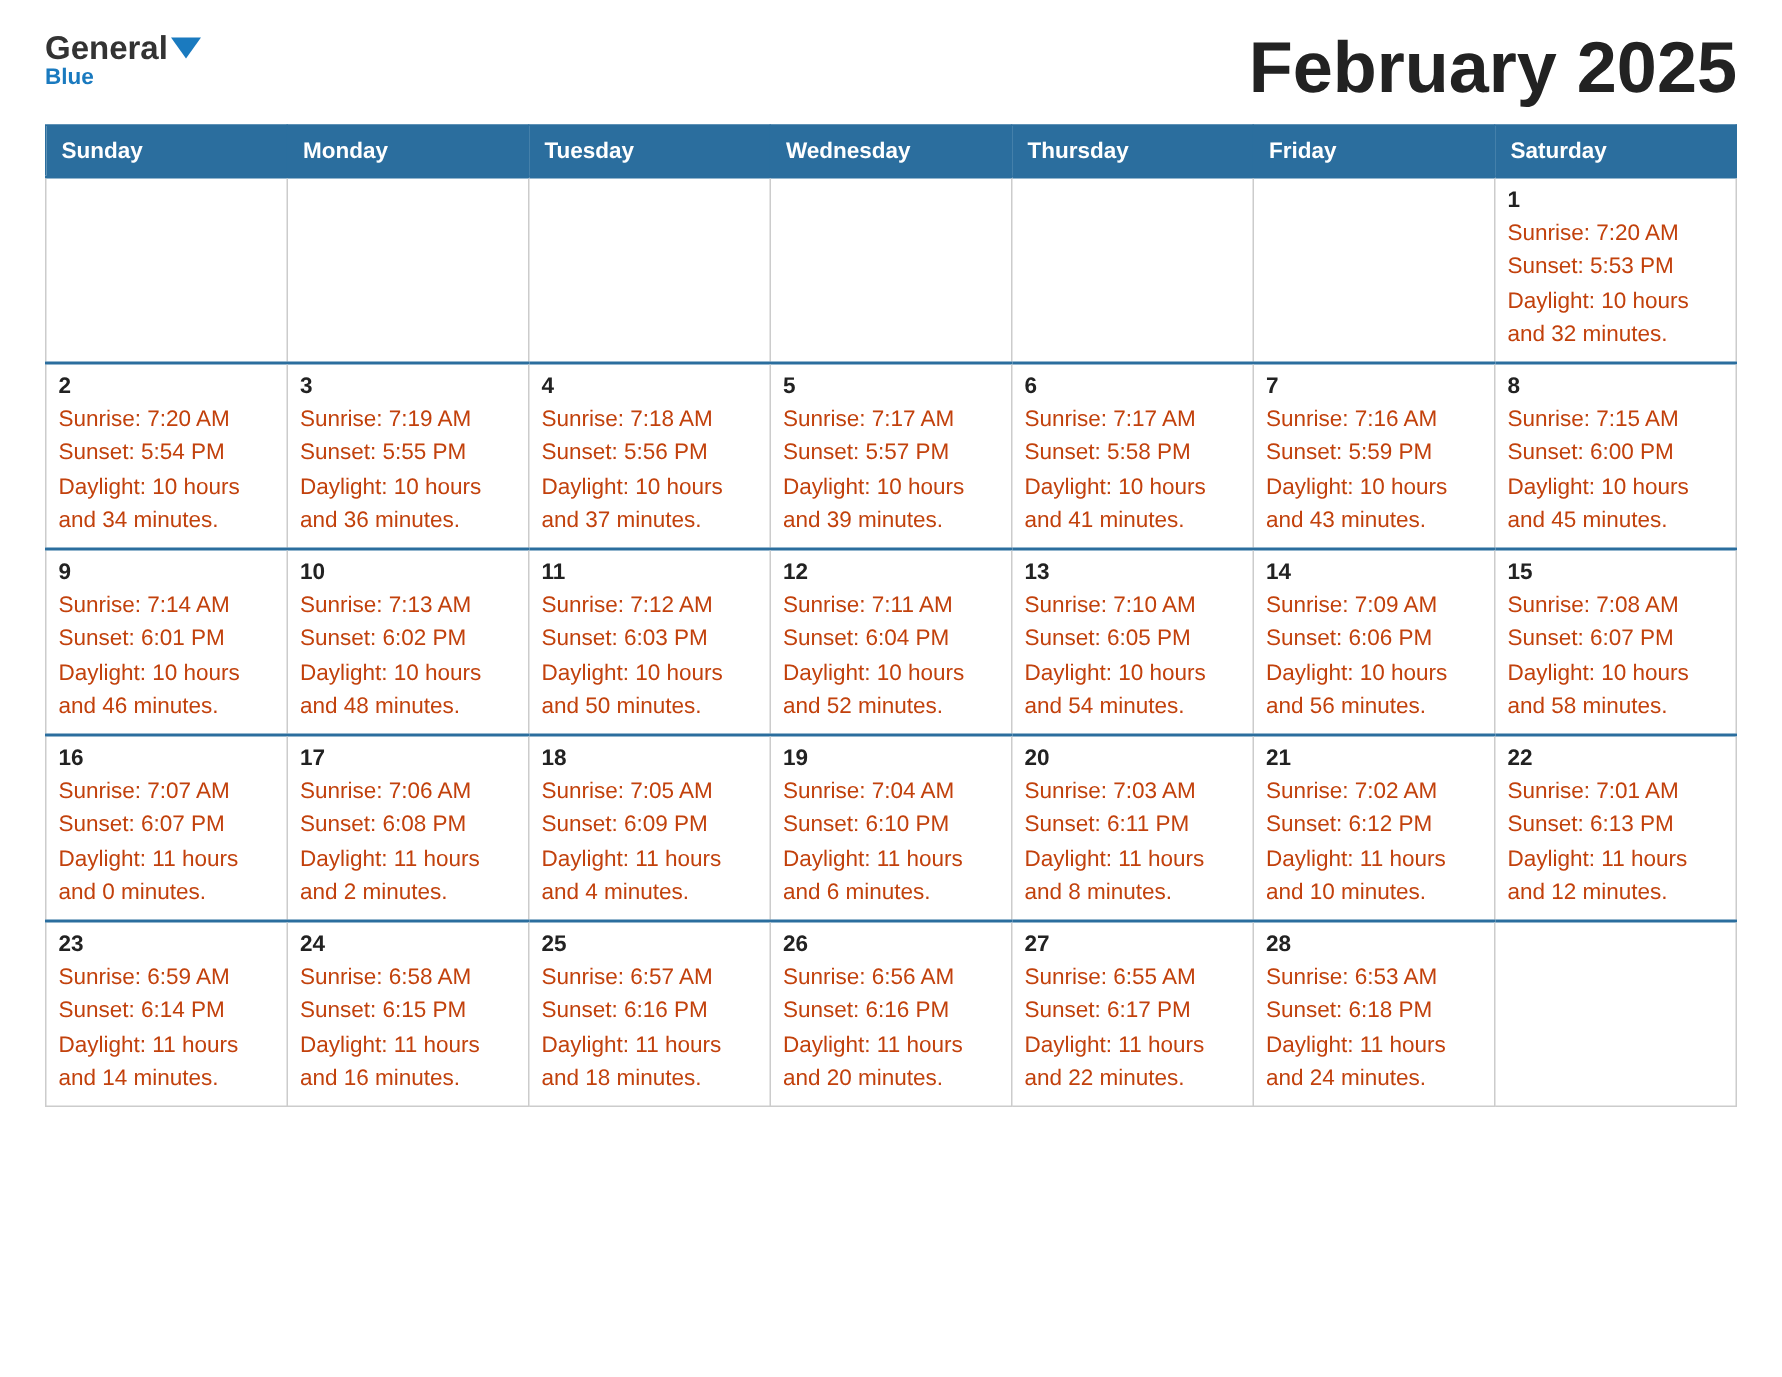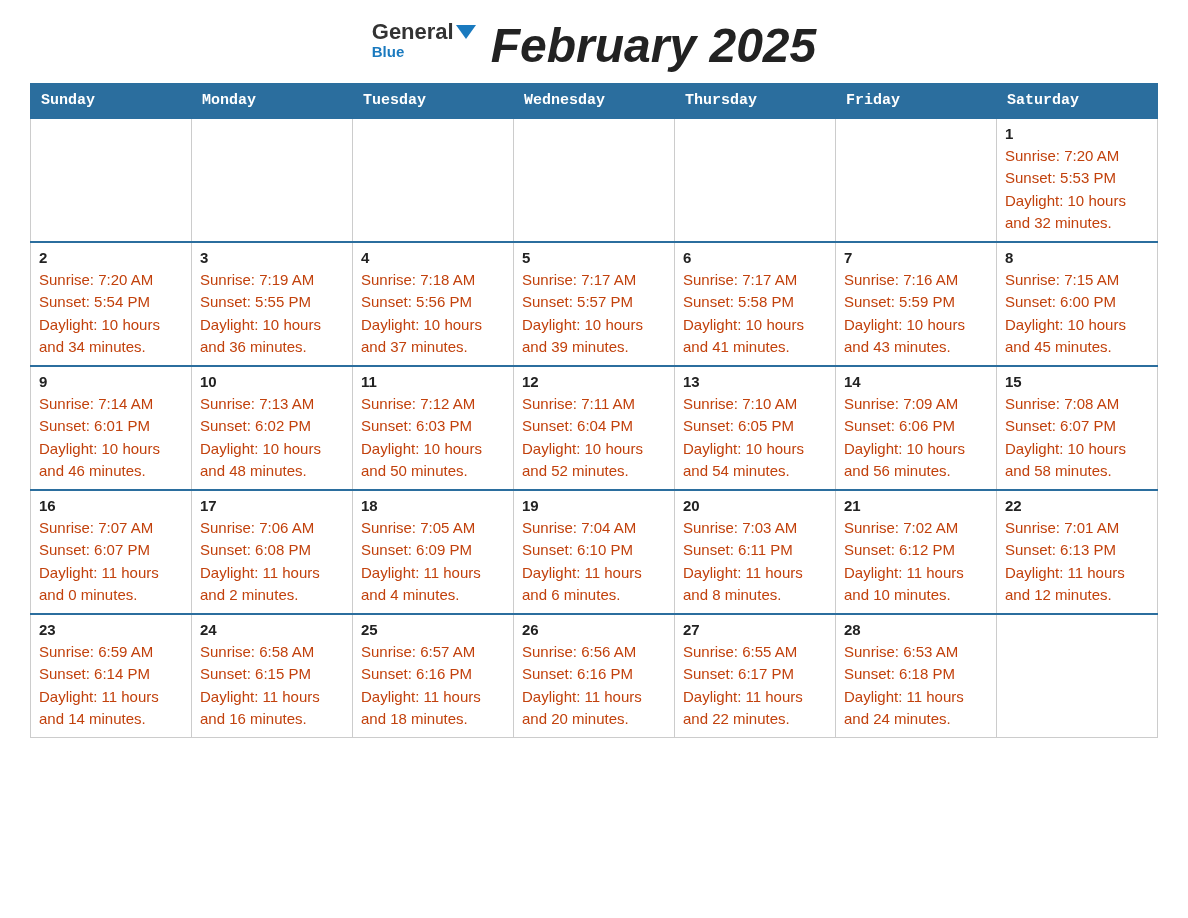--- a/index.html
+++ b/index.html
@@ -5,21 +5,21 @@
     * { box-sizing: border-box; margin: 0; padding: 0; }
     body {
       font-family: Arial, sans-serif;
       background: #fff;
       padding: 20px 30px;
       width: 1188px;
       min-height: 918px;
     }
     .header {
       display: flex;
-      justify-content: center;
+      justify-content: space-between;
       align-items: flex-start;
       margin-bottom: 10px;
       gap: 15px;
     }
     .logo {
       display: flex;
       flex-direction: column;
       align-items: flex-start;
     }
     .logo-text-general {
@@ -43,21 +43,20 @@
       border-top: 14px solid #1a7abf;
       margin-left: 2px;
       vertical-align: middle;
     }
     .logo-line1 {
       display: flex;
       align-items: center;
     }
     .title-area {
       text-align: right;
-      font-style: italic;
     }
     .month-title {
       font-size: 48px;
       font-weight: bold;
       color: #222;
       line-height: 1.1;
     }
     .location-title {
       font-size: 20px;
       color: #444;
@@ -70,21 +69,20 @@
       margin-top: 10px;
     }
     .calendar th {
       background-color: #2b6e9e;
       color: #fff;
       font-size: 15px;
       font-weight: bold;
       padding: 8px 10px;
       text-align: left;
       border: 1px solid #2b6e9e;
-      font-family: Liberation Mono, monospace;
     }
     .calendar td {
       vertical-align: top;
       padding: 6px 8px;
       border: 1px solid #ccc;
       width: 14.28%;
       height: 110px;
       font-size: 12.5px;
       color: #333;
       background: #fff;

